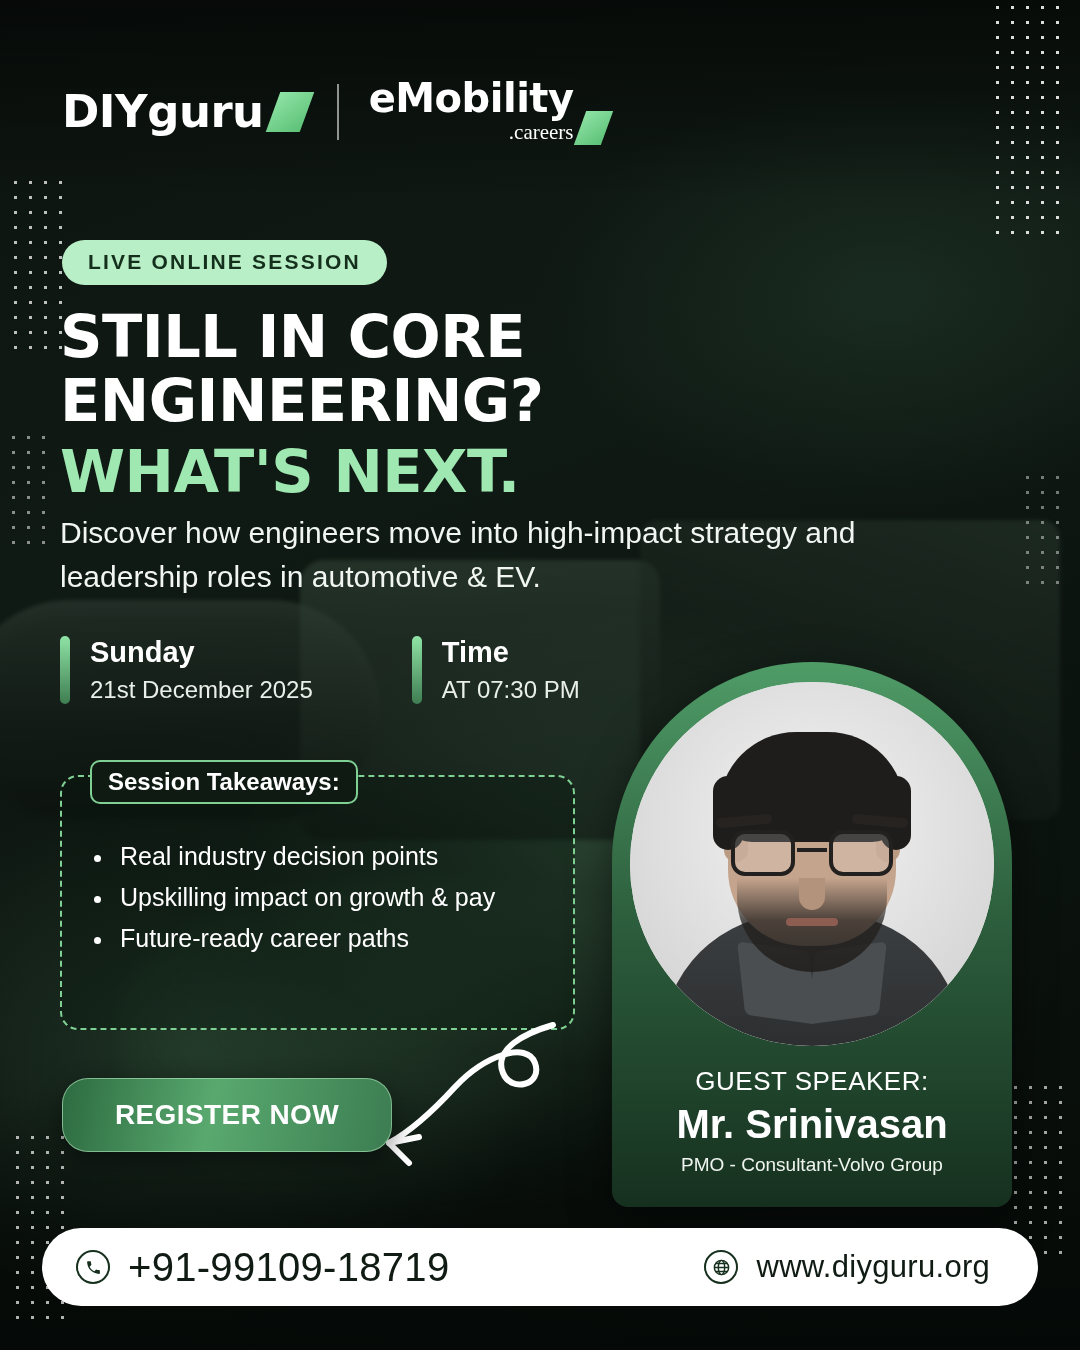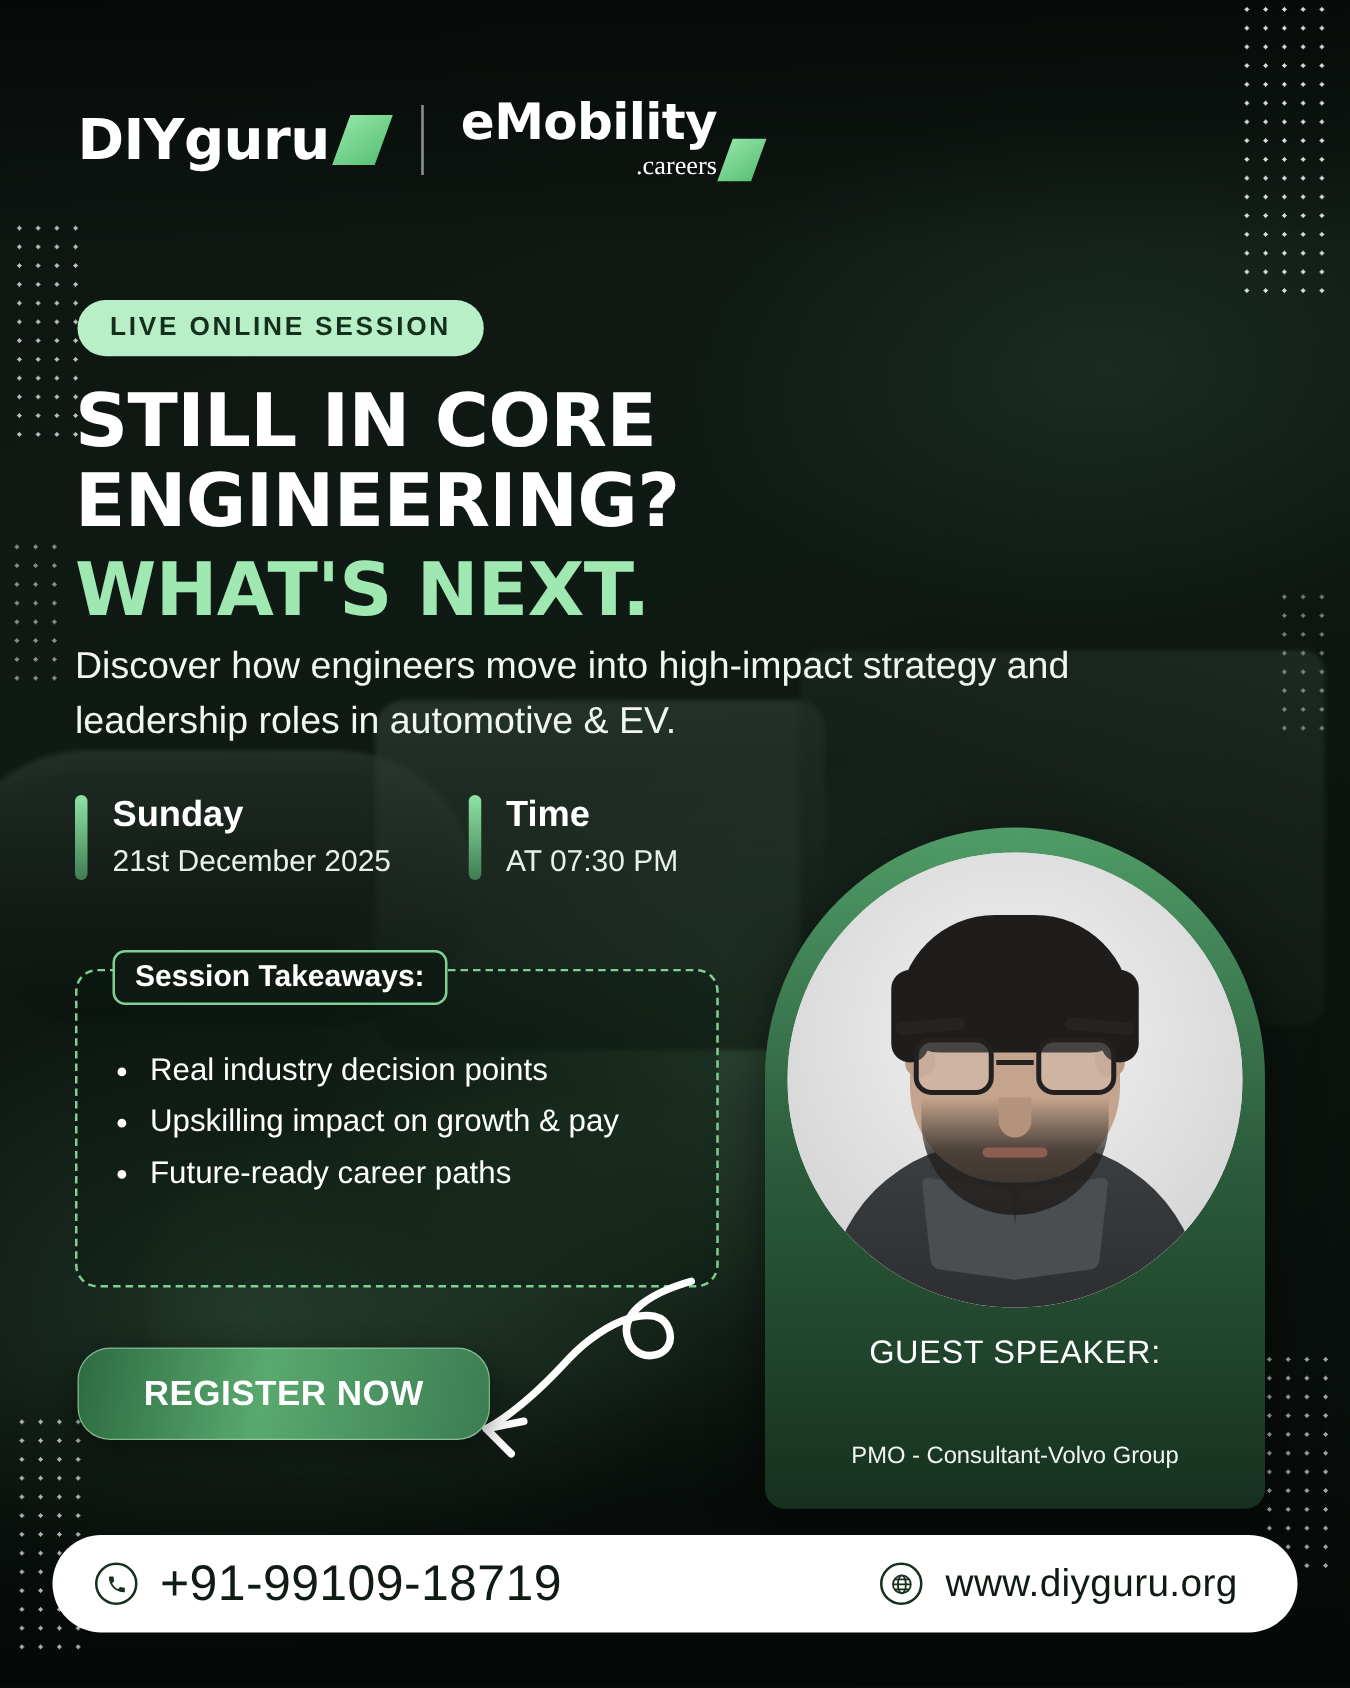--- a/index.html
+++ b/index.html
@@ -114,21 +114,21 @@
     margin-top: 8px;
     font-family: "DejaVu Sans", sans-serif;
   }
 
   .subtext {
     position: absolute; left: 60px; top: 500px; width: 930px;
     color: #f2f6f3; font-size: 30px; line-height: 1.45; font-weight: 400; margin-top: 11px;
   }
 
   
-  .meta { position: absolute; left: 60px; top: 636px; display: flex; gap: 62px; }
+  .meta { position: absolute; left: 60px; top: 636px; display: flex; gap: 99px; }
   .meta-item { display: flex; align-items: stretch; }
   .meta-bar { width: 10px; border-radius: 6px; background: linear-gradient(180deg,#8fe3a5,#3f7d52); margin-right: 20px; }
   .meta-title { color: #ffffff; font-size: 29px; font-weight: 800; line-height: 1.15; }
   .meta-val { color: #e9efe9; font-size: 24px; font-weight: 400; margin-top: 7px; }
 
   
   .takeaways {
     position: absolute; left: 60px; top: 775px; width: 515px; height: 255px;
     border: 2px dashed #7fd093; border-radius: 18px;
     background: rgba(10,22,14,0.35);
@@ -349,20 +349,21 @@
           <div class="p-glasses">
             <div class="p-lens l"></div>
             <div class="p-bridge"></div>
             <div class="p-lens r"></div>
           </div>
           <div class="p-nose"></div>
           <div class="p-mouth"></div>
         </div>
       </div>
       <div class="guest-label">GUEST SPEAKER:</div>
+      <div class="guest-name">Mr. Srinivasan</div>
       <div class="guest-role">PMO - Consultant-Volvo Group</div>
     </div>
 
     <div class="footer">
       <div class="f-item f-phone">
         <div class="f-icon">
           <svg width="17" height="17" viewBox="0 0 24 24" fill="#17301e">
             <path d="M6.6 10.8c1.4 2.8 3.8 5.2 6.6 6.6l2.2-2.2c.3-.3.7-.4 1-.2 1.2.4 2.4.6 3.6.6.6 0 1 .4 1 1V20c0 .6-.4 1-1 1C10.6 21 3 13.4 3 4c0-.6.4-1 1-1h3.4c.6 0 1 .4 1 1 0 1.3.2 2.5.6 3.6.1.3 0 .7-.2 1l-2.2 2.2z"></path>
           </svg>
         </div>

